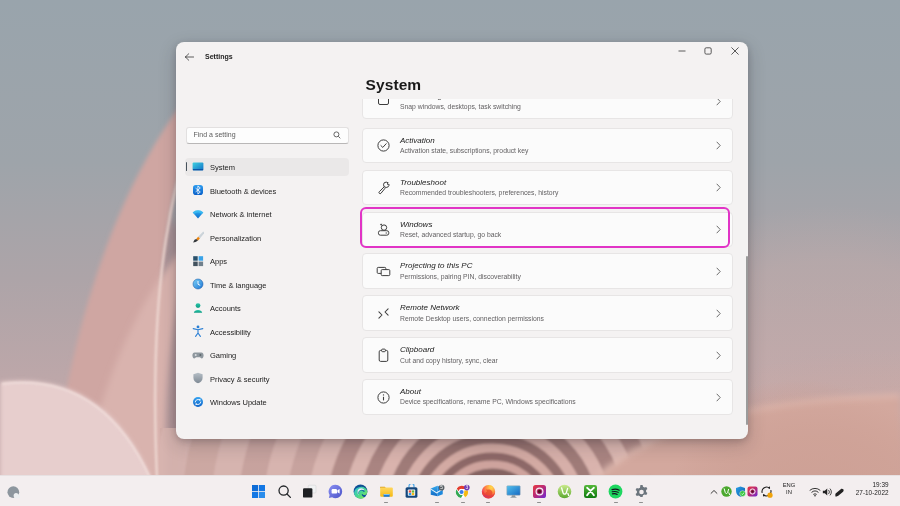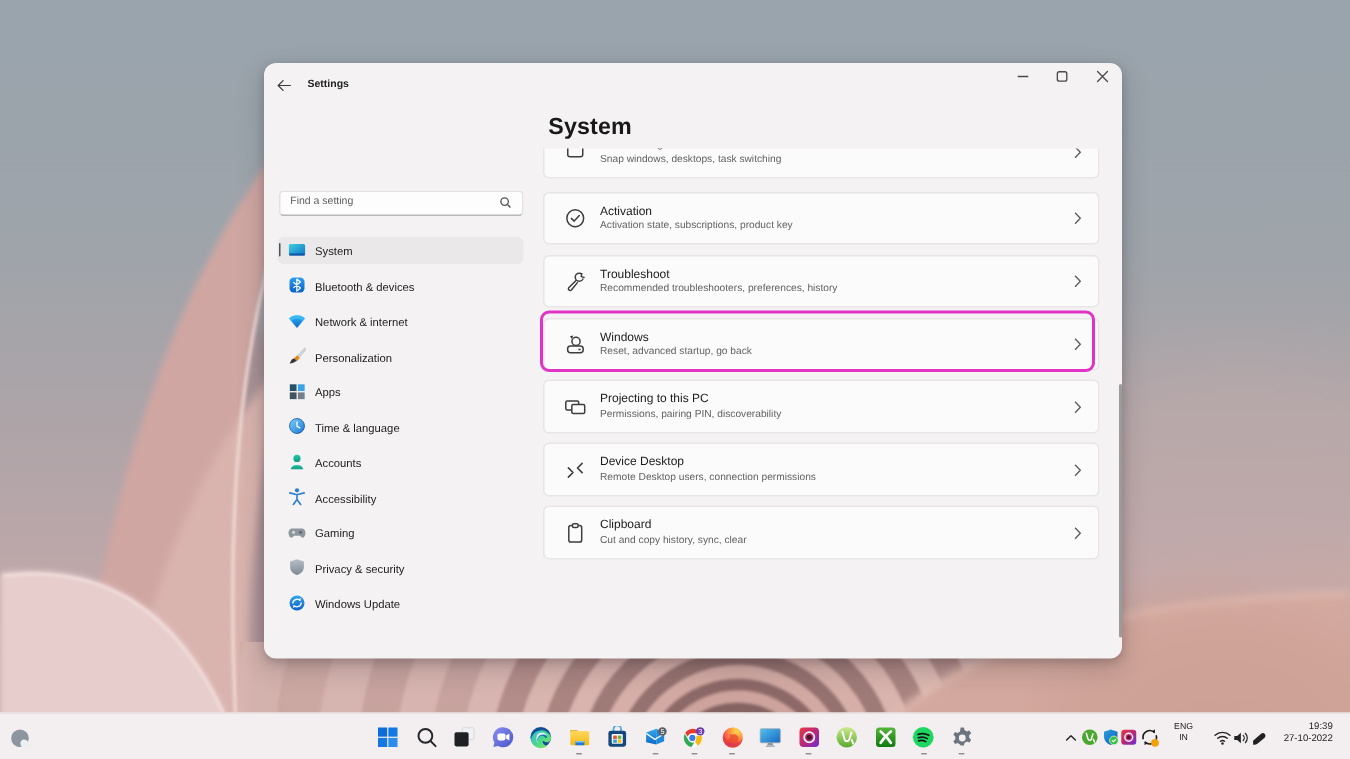--- a/index.html
+++ b/index.html
@@ -22,21 +22,21 @@
   .navitem .lbl{position:absolute;left:25px;top:5px;font-size:7.5px;color:#1c1c1c;white-space:nowrap;}
   .navitem .ico{position:absolute;left:6.5px;top:2.8px;width:12px;height:12px;}
   .navitem.sel{background:#eae8e8;}
   .navitem.sel::before{content:"";position:absolute;left:.5px;top:4.3px;width:1.8px;height:9px;
     border-radius:2px;background:#47525c;}
   
   #h1{position:absolute;left:365.5px;top:76px;font-size:15.5px;font-weight:700;color:#191919;letter-spacing:.1px;}
   #rows{position:absolute;left:362px;top:99px;width:371px;height:320px;overflow:hidden;}
   .card{position:absolute;left:0;width:369px;height:33.5px;background:#fbfbfb;
     border:.5px solid #e7e5e5;border-radius:4px;}
-  .card .t{position:absolute;left:37px;top:7px;font-size:8px;color:#1b1b1b;white-space:nowrap;}
+  .card .t{position:absolute;left:37px;top:7px;font-size:8px;color:#1b1b1b;white-space:nowrap;font-style:italic;}
   .card .s{position:absolute;left:37px;top:18.4px;font-size:6.8px;color:#636163;white-space:nowrap;}
   .card .ic{position:absolute;left:13px;top:9.5px;width:15px;height:15px;}
   .card .ch{position:absolute;right:11px;top:12.5px;width:5px;height:9px;}
   #hibox{position:absolute;left:359.6px;top:207.2px;width:366.6px;height:36.6px;
     border:2.4px solid #e134c6;border-radius:6px;z-index:5;}
   #sbar{position:absolute;left:745.6px;top:256px;width:2px;height:169px;background:#9b9b9b;border-radius:1px;}
   
   #bar{position:absolute;left:0;top:475px;width:900px;height:31px;background:#f3eeef;
     border-top:1px solid #e7e1e2;box-sizing:border-box;}
   .tbi{position:absolute;top:483.5px;width:15px;height:15px;}
@@ -334,33 +334,45 @@
       <span class="t">Projecting to this PC</span>
         <span class="s">Permissions, pairing PIN, discoverability</span>
       <svg class="ch" viewBox="0 0 5 9">
           <path d="M.7 .8 L4.2 4.5 L.7 8.2" stroke="#5c5c5c" stroke-width=".9" fill="none"></path>
         </svg>
     </div>
     <div class="card" style="top:196.3px">
       <svg class="ic" viewBox="0 0 15 15">
           <path d="M2.9 5.9 L6 9 L2.9 12.1 M12.1 2.9 L9 6 L12.1 9.1" stroke="#3d3d3d" stroke-width="1.05" fill="none" stroke-linecap="round" stroke-linejoin="round"></path>
         </svg>
-      <span class="t">Device Desktop</span>
+      <span class="t">Remote Network</span>
         <span class="s">Remote Desktop users, connection permissions</span>
       <svg class="ch" viewBox="0 0 5 9">
           <path d="M.7 .8 L4.2 4.5 L.7 8.2" stroke="#5c5c5c" stroke-width=".9" fill="none"></path>
         </svg>
     </div>
     <div class="card" style="top:238.2px">
       <svg class="ic" viewBox="0 0 15 15">
           <rect x="3.2" y="2.4" width="8.6" height="11" rx="1.4" stroke="#3d3d3d" stroke-width="1" fill="none"></rect>
           <rect x="5.6" y="1.1" width="3.8" height="2.6" rx="1" stroke="#3d3d3d" stroke-width="1" fill="#fbfbfb"></rect>
         </svg>
       <span class="t">Clipboard</span>
         <span class="s">Cut and copy history, sync, clear</span>
+      <svg class="ch" viewBox="0 0 5 9">
+          <path d="M.7 .8 L4.2 4.5 L.7 8.2" stroke="#5c5c5c" stroke-width=".9" fill="none"></path>
+        </svg>
+    </div>
+    <div class="card" style="top:280.1px">
+      <svg class="ic" viewBox="0 0 15 15">
+          <circle cx="7.5" cy="7.5" r="5.6" stroke="#3d3d3d" stroke-width="1" fill="none"></circle>
+          <circle cx="7.5" cy="4.9" r=".7" fill="#3d3d3d"></circle>
+          <path d="M7.5 6.8 V10.4" stroke="#3d3d3d" stroke-width="1.1"></path>
+        </svg>
+      <span class="t">About</span>
+        <span class="s">Device specifications, rename PC, Windows specifications</span>
       <svg class="ch" viewBox="0 0 5 9">
           <path d="M.7 .8 L4.2 4.5 L.7 8.2" stroke="#5c5c5c" stroke-width=".9" fill="none"></path>
         </svg>
     </div>
   </div>
   <div id="hibox"></div>
   <div id="sbar"></div>
 
   <div id="bar"></div>
   <div id="tbicons">

